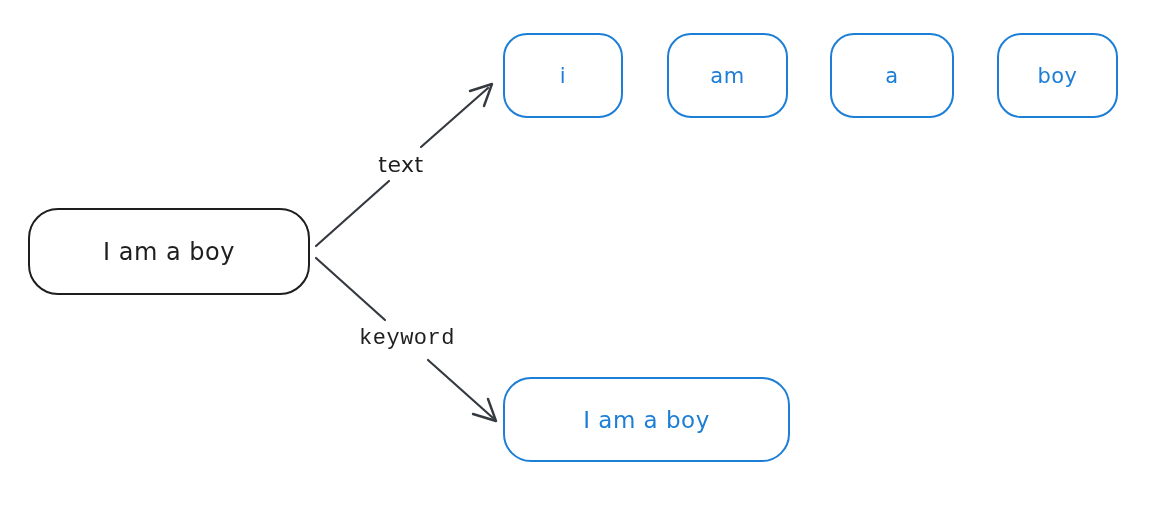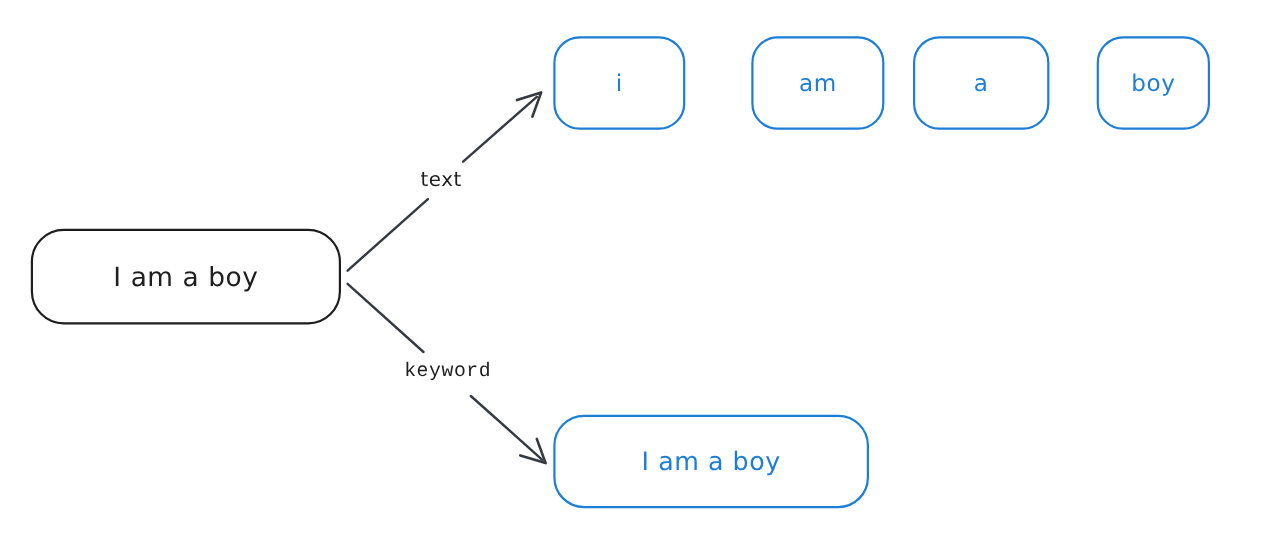--- a/index.html
+++ b/index.html
@@ -57,38 +57,38 @@
   .token-node {
     top: 33px;
     height: 85px;
     border: 2px solid var(--token-stroke);
     border-radius: 24px;
     color: var(--token-stroke);
     font-size: 21px;
     letter-spacing: 0.5px;
   }
   .token-node.t0 { left: 503px; width: 120px; }
-  .token-node.t1 { left: 667px; width: 121px; margin-left: 16px; }
+  .token-node.t1 { left: 667px; width: 121px; }
   .token-node.t2 { left: 830px; width: 124px; }
-  .token-node.t3 { left: 997px; width: 103px; }
+  .token-node.t3 { left: 997px; width: 121px; }
   .keyword-node {
     left: 503px; top: 377px;
     width: 287px; height: 85px;
     border: 2px solid var(--token-stroke);
     border-radius: 28px;
     color: var(--token-stroke);
     font-size: 23px;
     letter-spacing: 0.5px;
   }
   .edge-label {
     position: absolute;
     transform: translate(-50%, -50%);
     background: var(--background);
     color: var(--node-stroke);
-    font-size: 18px;
+    font-size: 22px;
     letter-spacing: 0.5px;
     padding: 1px 3px;
     white-space: nowrap;
   }
   .edge-label.text-label { left: 401px; top: 164px; }
   .edge-label.keyword-label { left: 407px; top: 338px; font-family: Liberation Mono, monospace; }
 </style>
 </head>
 <body>
 

